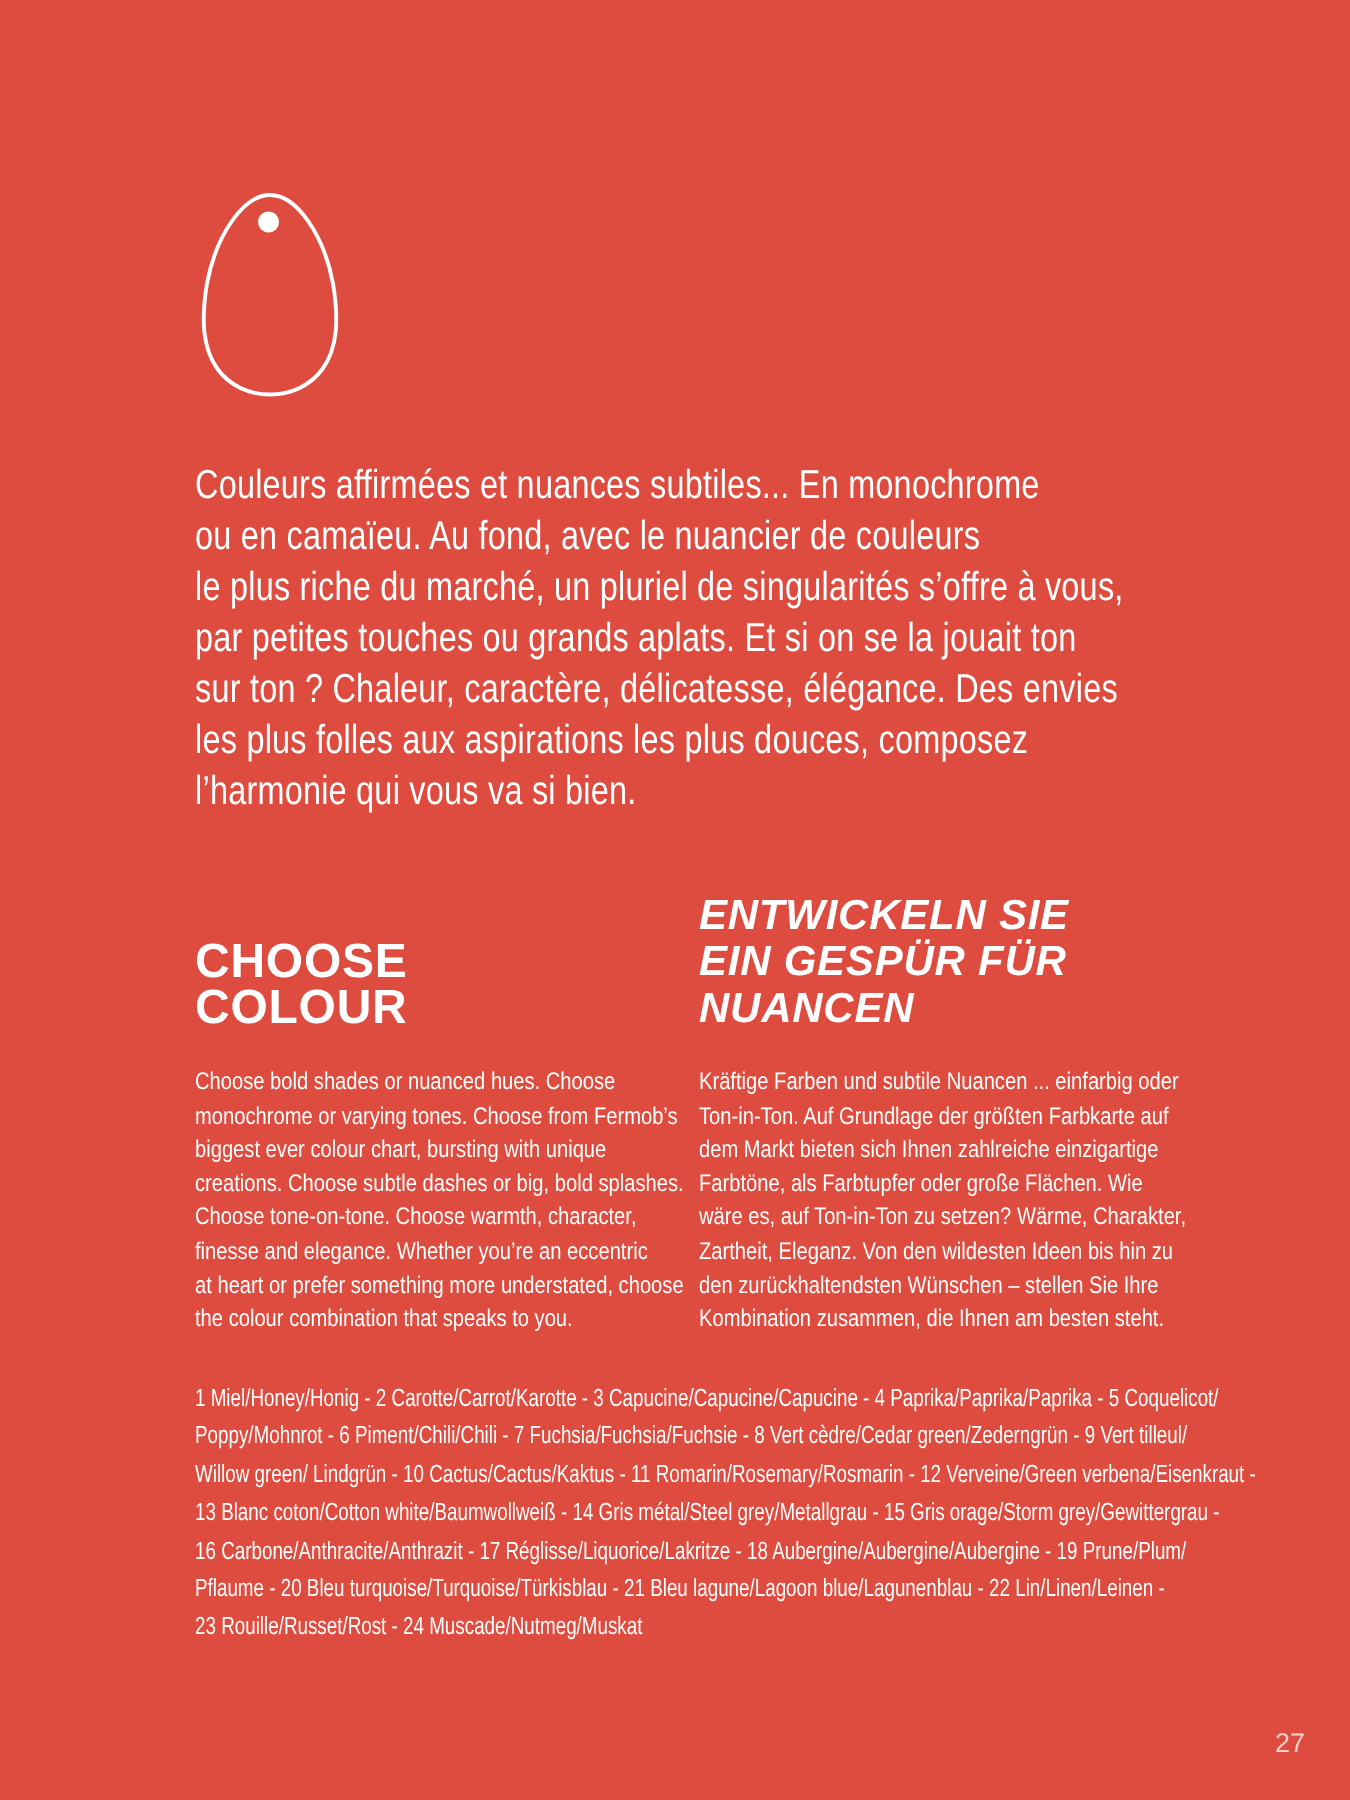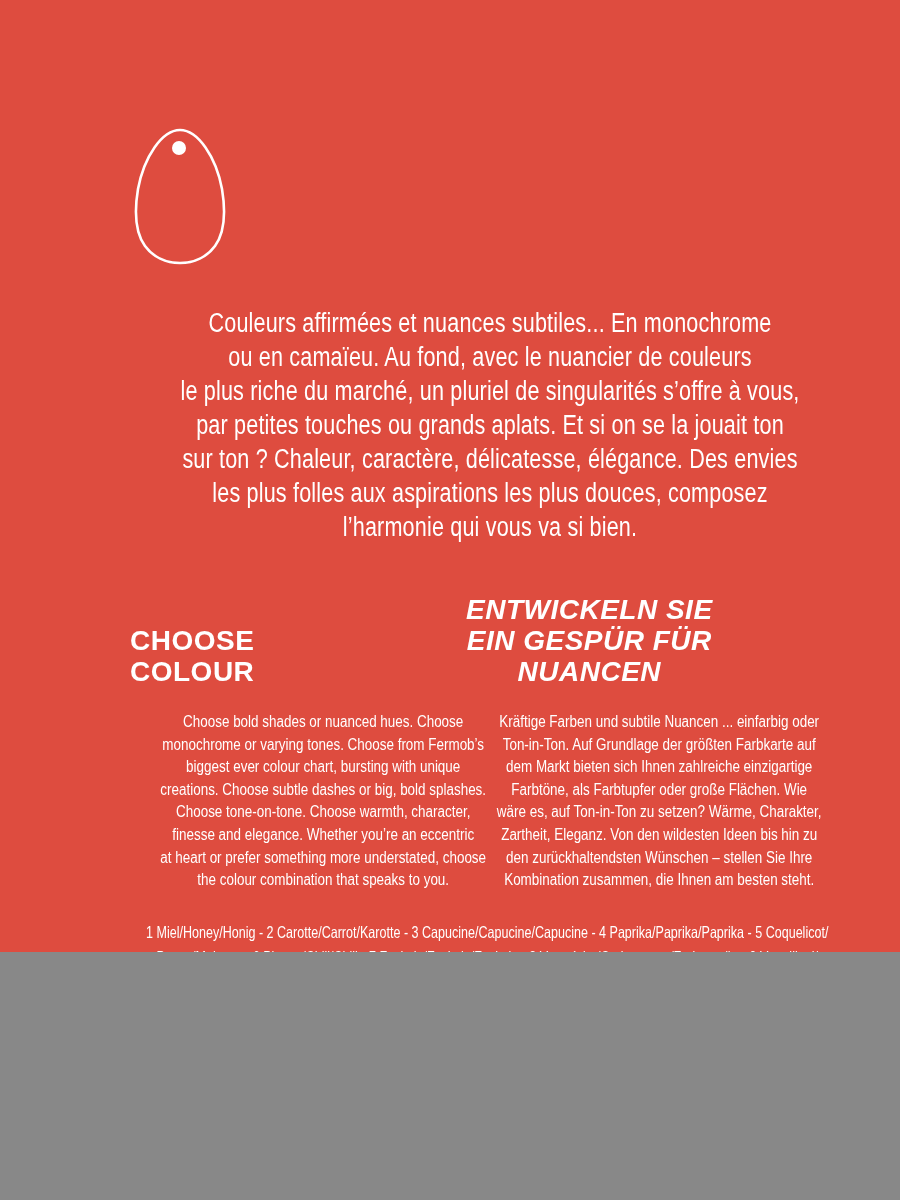--- a/index.html
+++ b/index.html
@@ -5,27 +5,26 @@
   :root {
     --color-background: #DE4C3F;
     --color-text: #FFFFFF;
     --color-page_number: rgba(255,255,255,0.75);
   }
   * { margin: 0; padding: 0; box-sizing: border-box; }
   html, body { background: #888; }
   .page {
     position: relative;
     width: 900px;
-    height: 952px;
+    height: 1200px;
     margin: 0 auto;
     background: var(--color-background, #DE4C3F);
     color: var(--color-text, #FFFFFF);
     font-family: "Liberation Sans", sans-serif;
     overflow: hidden;
-    text-align: center;
   }
   .egg-logo {
     position: absolute;
     left: 130px;
     top: 127px;
     width: 100px;
     height: 139px;
   }
   .intro {
     position: absolute;
@@ -37,21 +36,21 @@
     font-weight: 400;
     white-space: pre-line;
     transform: scaleX(0.80);
     transform-origin: 0 0;
     letter-spacing: 0.2px;
   }
   .heading-en {
     position: absolute;
     left: 130px;
     top: 625px;
-    font-size: 28px;
+    font-size: 32px;
     line-height: 31px;
     font-weight: 700;
     letter-spacing: 0.5px;
     white-space: pre-line;
   }
   .heading-de {
     position: absolute;
     left: 466px;
     top: 594px;
     font-size: 28px;

